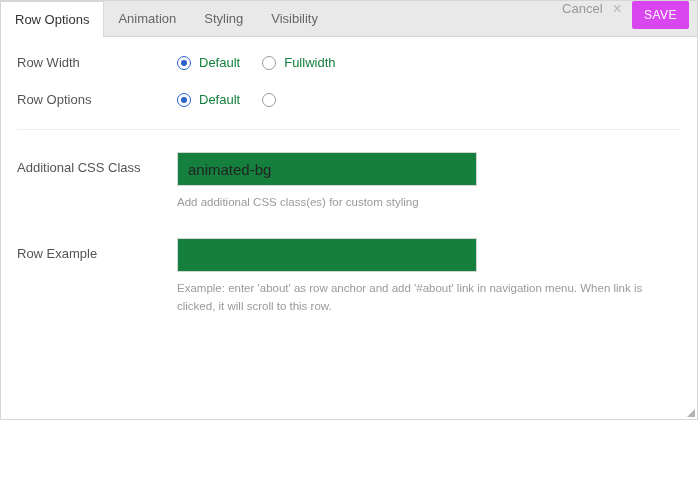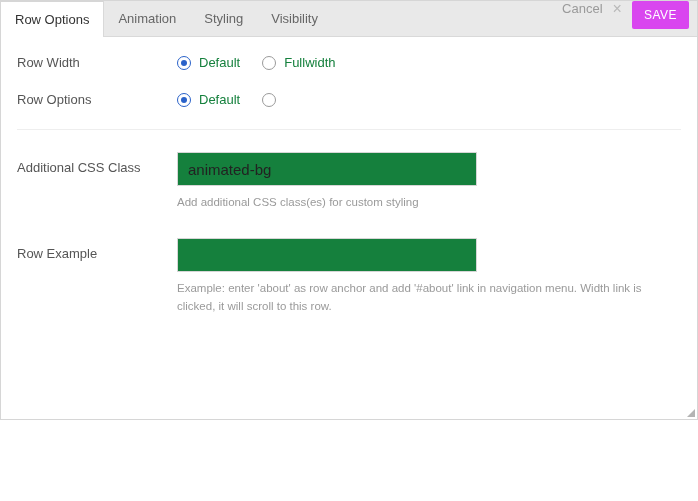--- a/index.html
+++ b/index.html
@@ -125,21 +125,21 @@
           <div class="help">Add additional CSS class(es) for custom styling</div>
         </div>
       </div>
     </div>
 
     <div class="field-block">
       <div class="field-row">
         <div class="label">Row Example</div>
         <div class="field-col">
           <input type="text" class="text" value="" style="">
-          <div class="help">Example: enter 'about' as row anchor and add '#about' link in navigation menu. Width link is clicked, it will scroll to this row.</div>
+          <div class="help">Example: enter 'about' as row anchor and add '#about' link in navigation menu. When link is clicked, it will scroll to this row.</div>
         </div>
       </div>
     </div>
 
   </div>
 
   <div class="resize-handle"></div>
 </div>
 
 </body></html>

